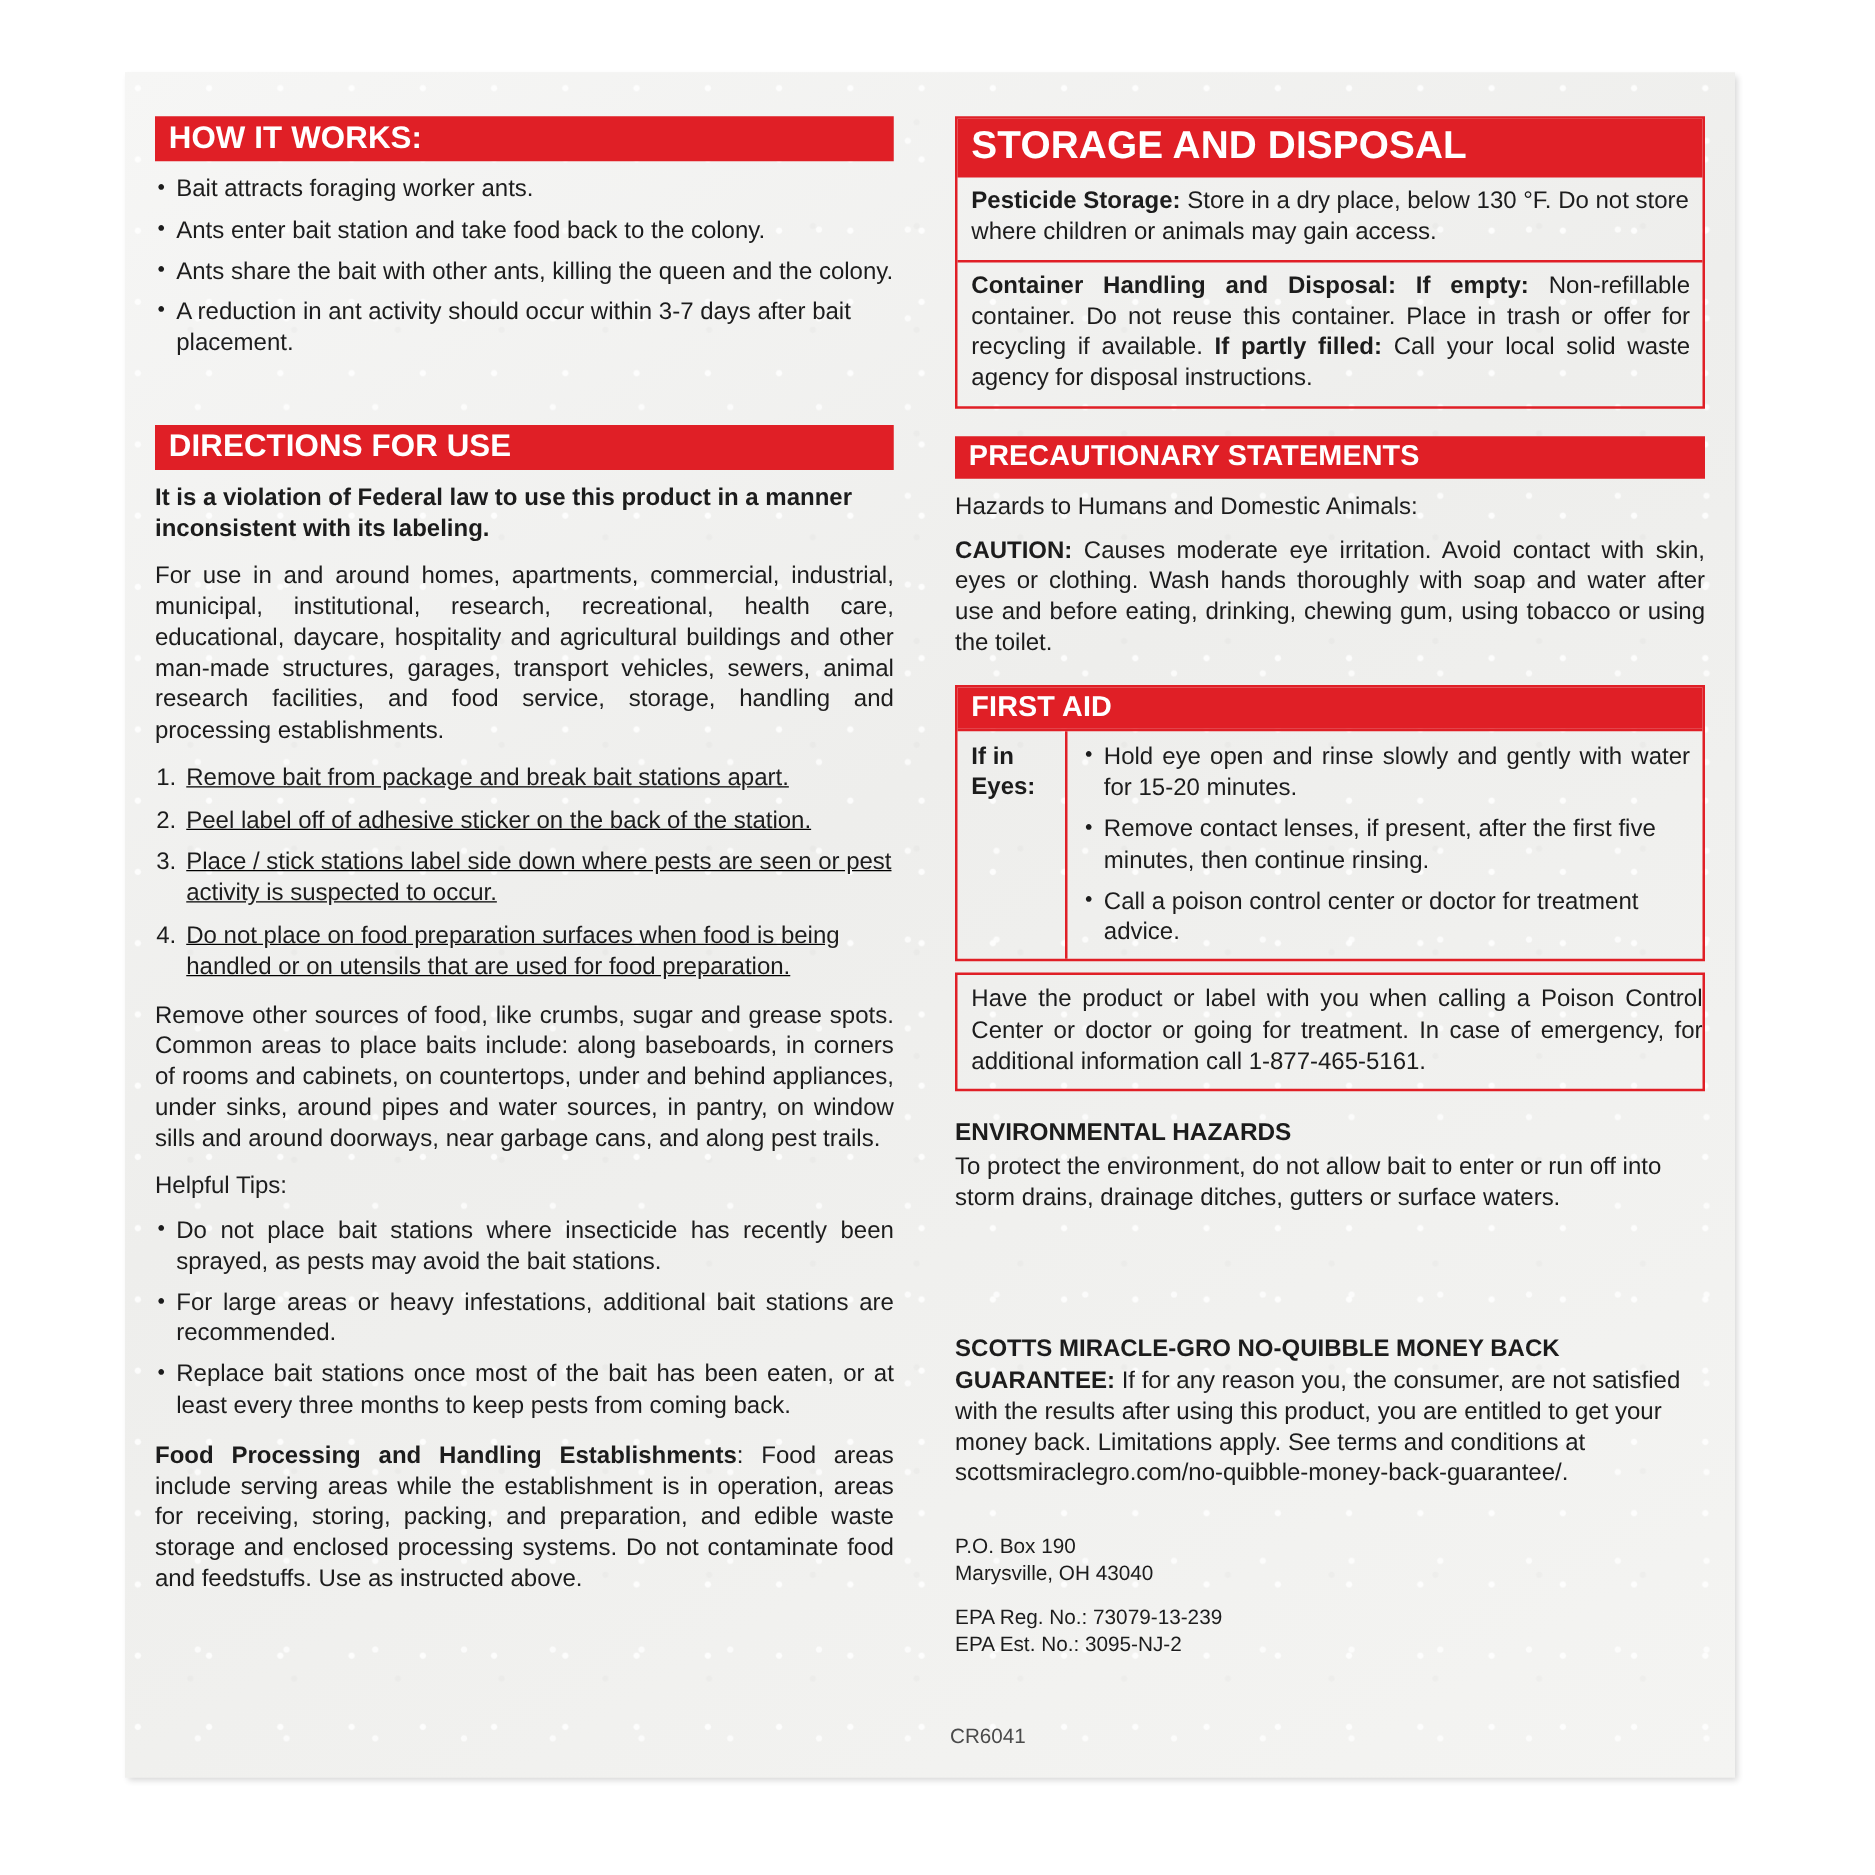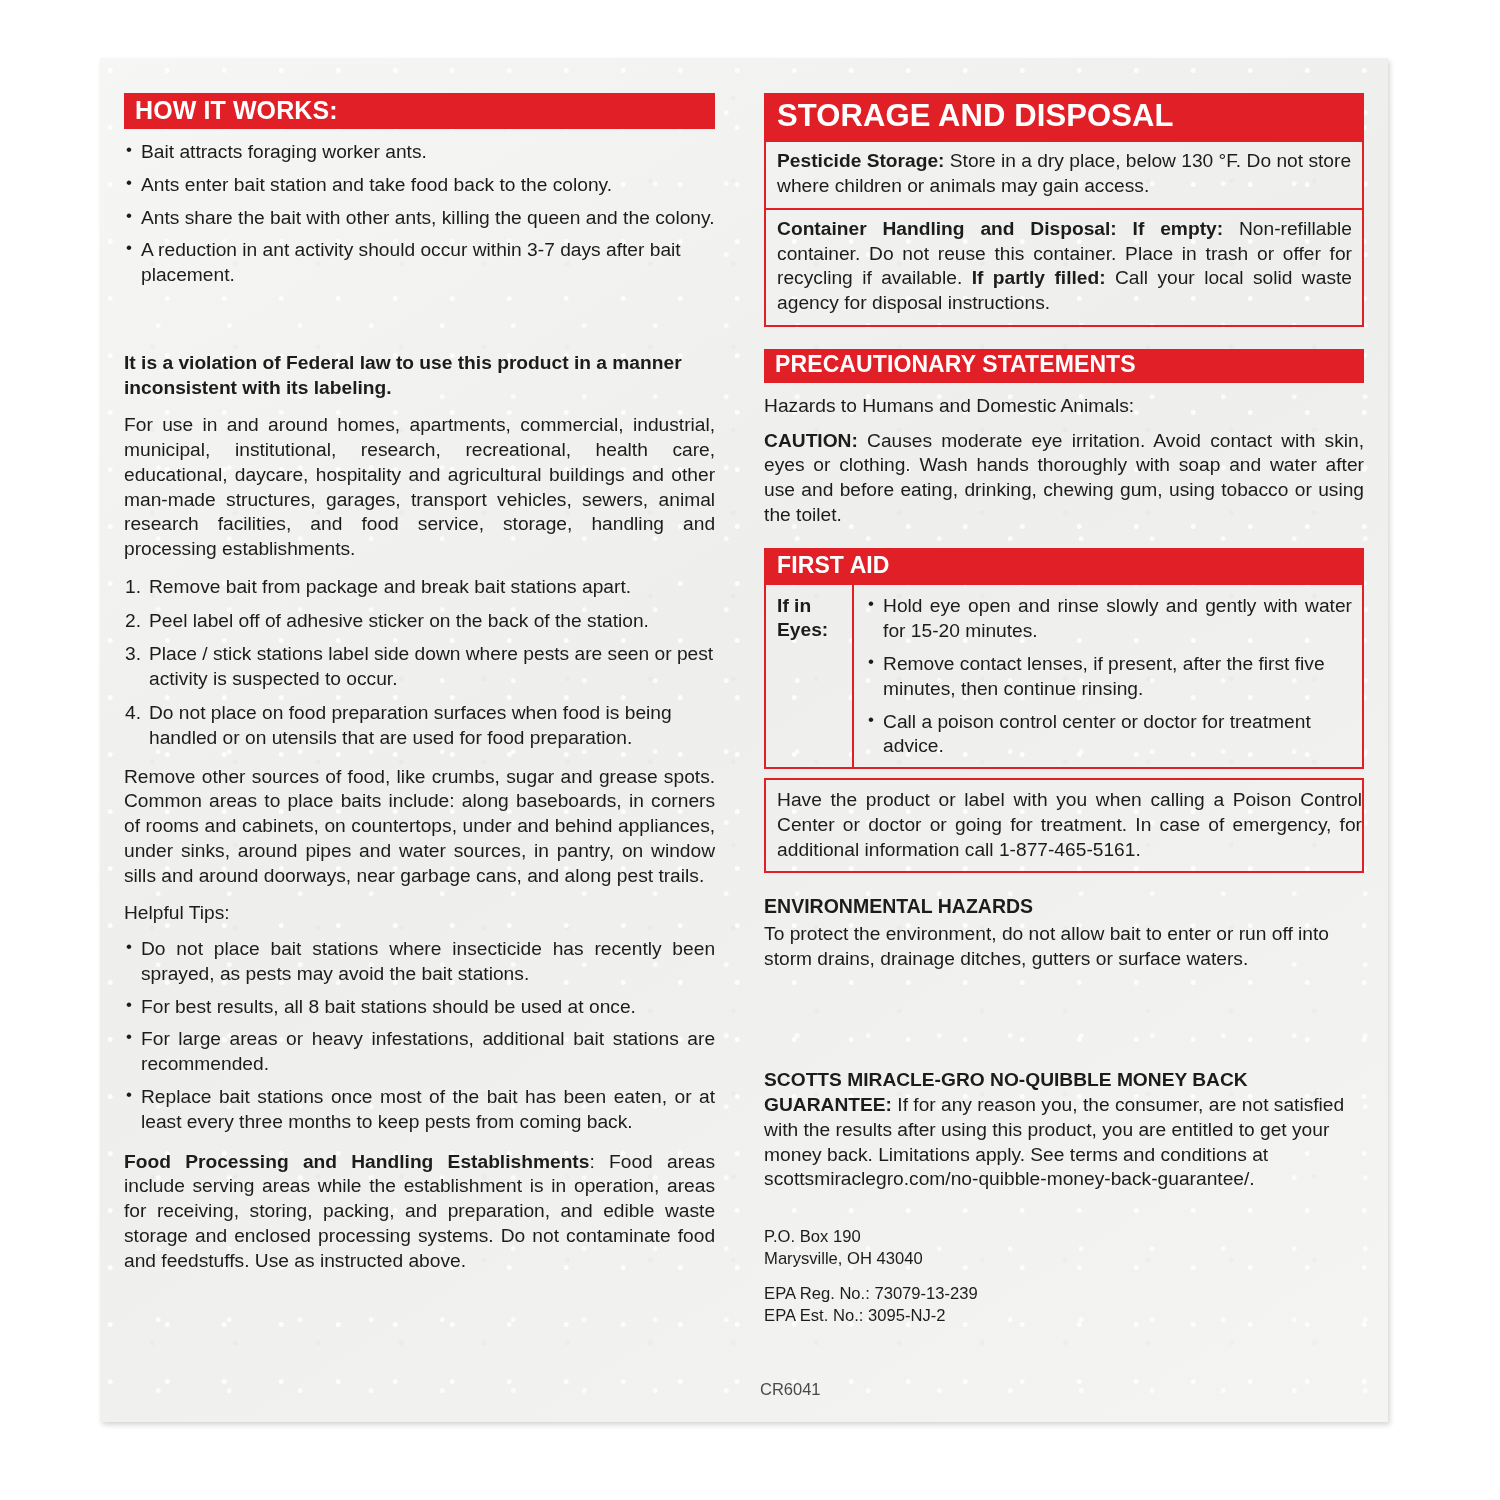--- a/index.html
+++ b/index.html
@@ -72,21 +72,21 @@
   }
   ul.bullets > li::before {
     content: "\2022";
     position: absolute;
     left: 2px;
     top: -1px;
     font-size: 17px;
   }
   ul.bullets.j > li { text-align: justify; }
 
-  ol.steps { list-style: none; margin-top: 13px; counter-reset: stepc; }
+  ol.steps { list-style: none; margin-top: 13px; counter-reset: stepc; text-decoration: underline; }
   ol.steps > li {
     position: relative;
     counter-increment: stepc;
     padding-left: 25px;
     margin-bottom: 9px;
     font-size: 19.2px;
     line-height: 1.29;
     color: #1c1c1c;
   }
   ol.steps > li::before {
@@ -185,40 +185,40 @@
       <div class="redbar h-md">HOW IT WORKS:</div>
       <ul class="bullets">
         <li>Bait attracts foraging worker ants.</li>
         <li>Ants enter bait station and take food back to the colony.</li>
         <li>Ants share the bait with other ants, killing the queen and the colony.</li>
         <li>A reduction in ant activity should occur within 3-7 days after bait placement.</li>
       </ul>
 
       <div class="gap-sect"></div>
 
+      <div class="redbar h-md">DIRECTIONS FOR USE</div>
 
       <p class="body bold" style="margin-top:11px;">It is a violation of Federal law to use this product in a manner inconsistent with its labeling.</p>
 
 
       <p class="body j">For use in and around homes, apartments, commercial, industrial, municipal, institutional, research, recreational, health care, educational, daycare, hospitality and agricultural buildings and other man-made structures, garages, transport vehicles, sewers, animal research facilities, and food service, storage, handling and processing establishments.</p>
 
       <ol class="steps">
         <li>Remove bait from package and break bait stations apart.</li>
         <li>Peel label off of adhesive sticker on the back of the station.</li>
         <li>Place / stick stations label side down where pests are seen or pest activity is suspected to occur.</li>
         <li>Do not place on food preparation surfaces when food is being handled or on utensils that are used for food preparation.</li>
       </ol>
 
       <p class="body j" style="margin-top:14px;">Remove other sources of food, like crumbs, sugar and grease spots. Common areas to place baits include: along baseboards, in corners of rooms and cabinets, on countertops, under and behind appliances, under sinks, around pipes and water sources, in pantry, on window sills and around doorways, near garbage cans, and along pest trails.</p>
 
       <p class="body">Helpful Tips:</p>
 
       <ul class="bullets j">
         <li>Do not place bait stations where insecticide has recently been sprayed, as pests may avoid the bait stations.</li>
-        <li>For best results, all 8 bait stations should be used at once.</li>
         <li>For large areas or heavy infestations, additional bait stations are recommended.</li>
         <li>Replace bait stations once most of the bait has been eaten, or at least every three months to keep pests from coming back.</li>
       </ul>
 
       <p class="body j" style="margin-top:15px;"><span class="bold">Food Processing and Handling Establishments</span><span>: Food areas include serving areas while the establishment is in operation, areas for receiving, storing, packing, and preparation, and edible waste storage and enclosed processing systems. Do not contaminate food and feedstuffs. Use as instructed above.</span></p>
 
     </div>
 
     <div class="col-right">
 

